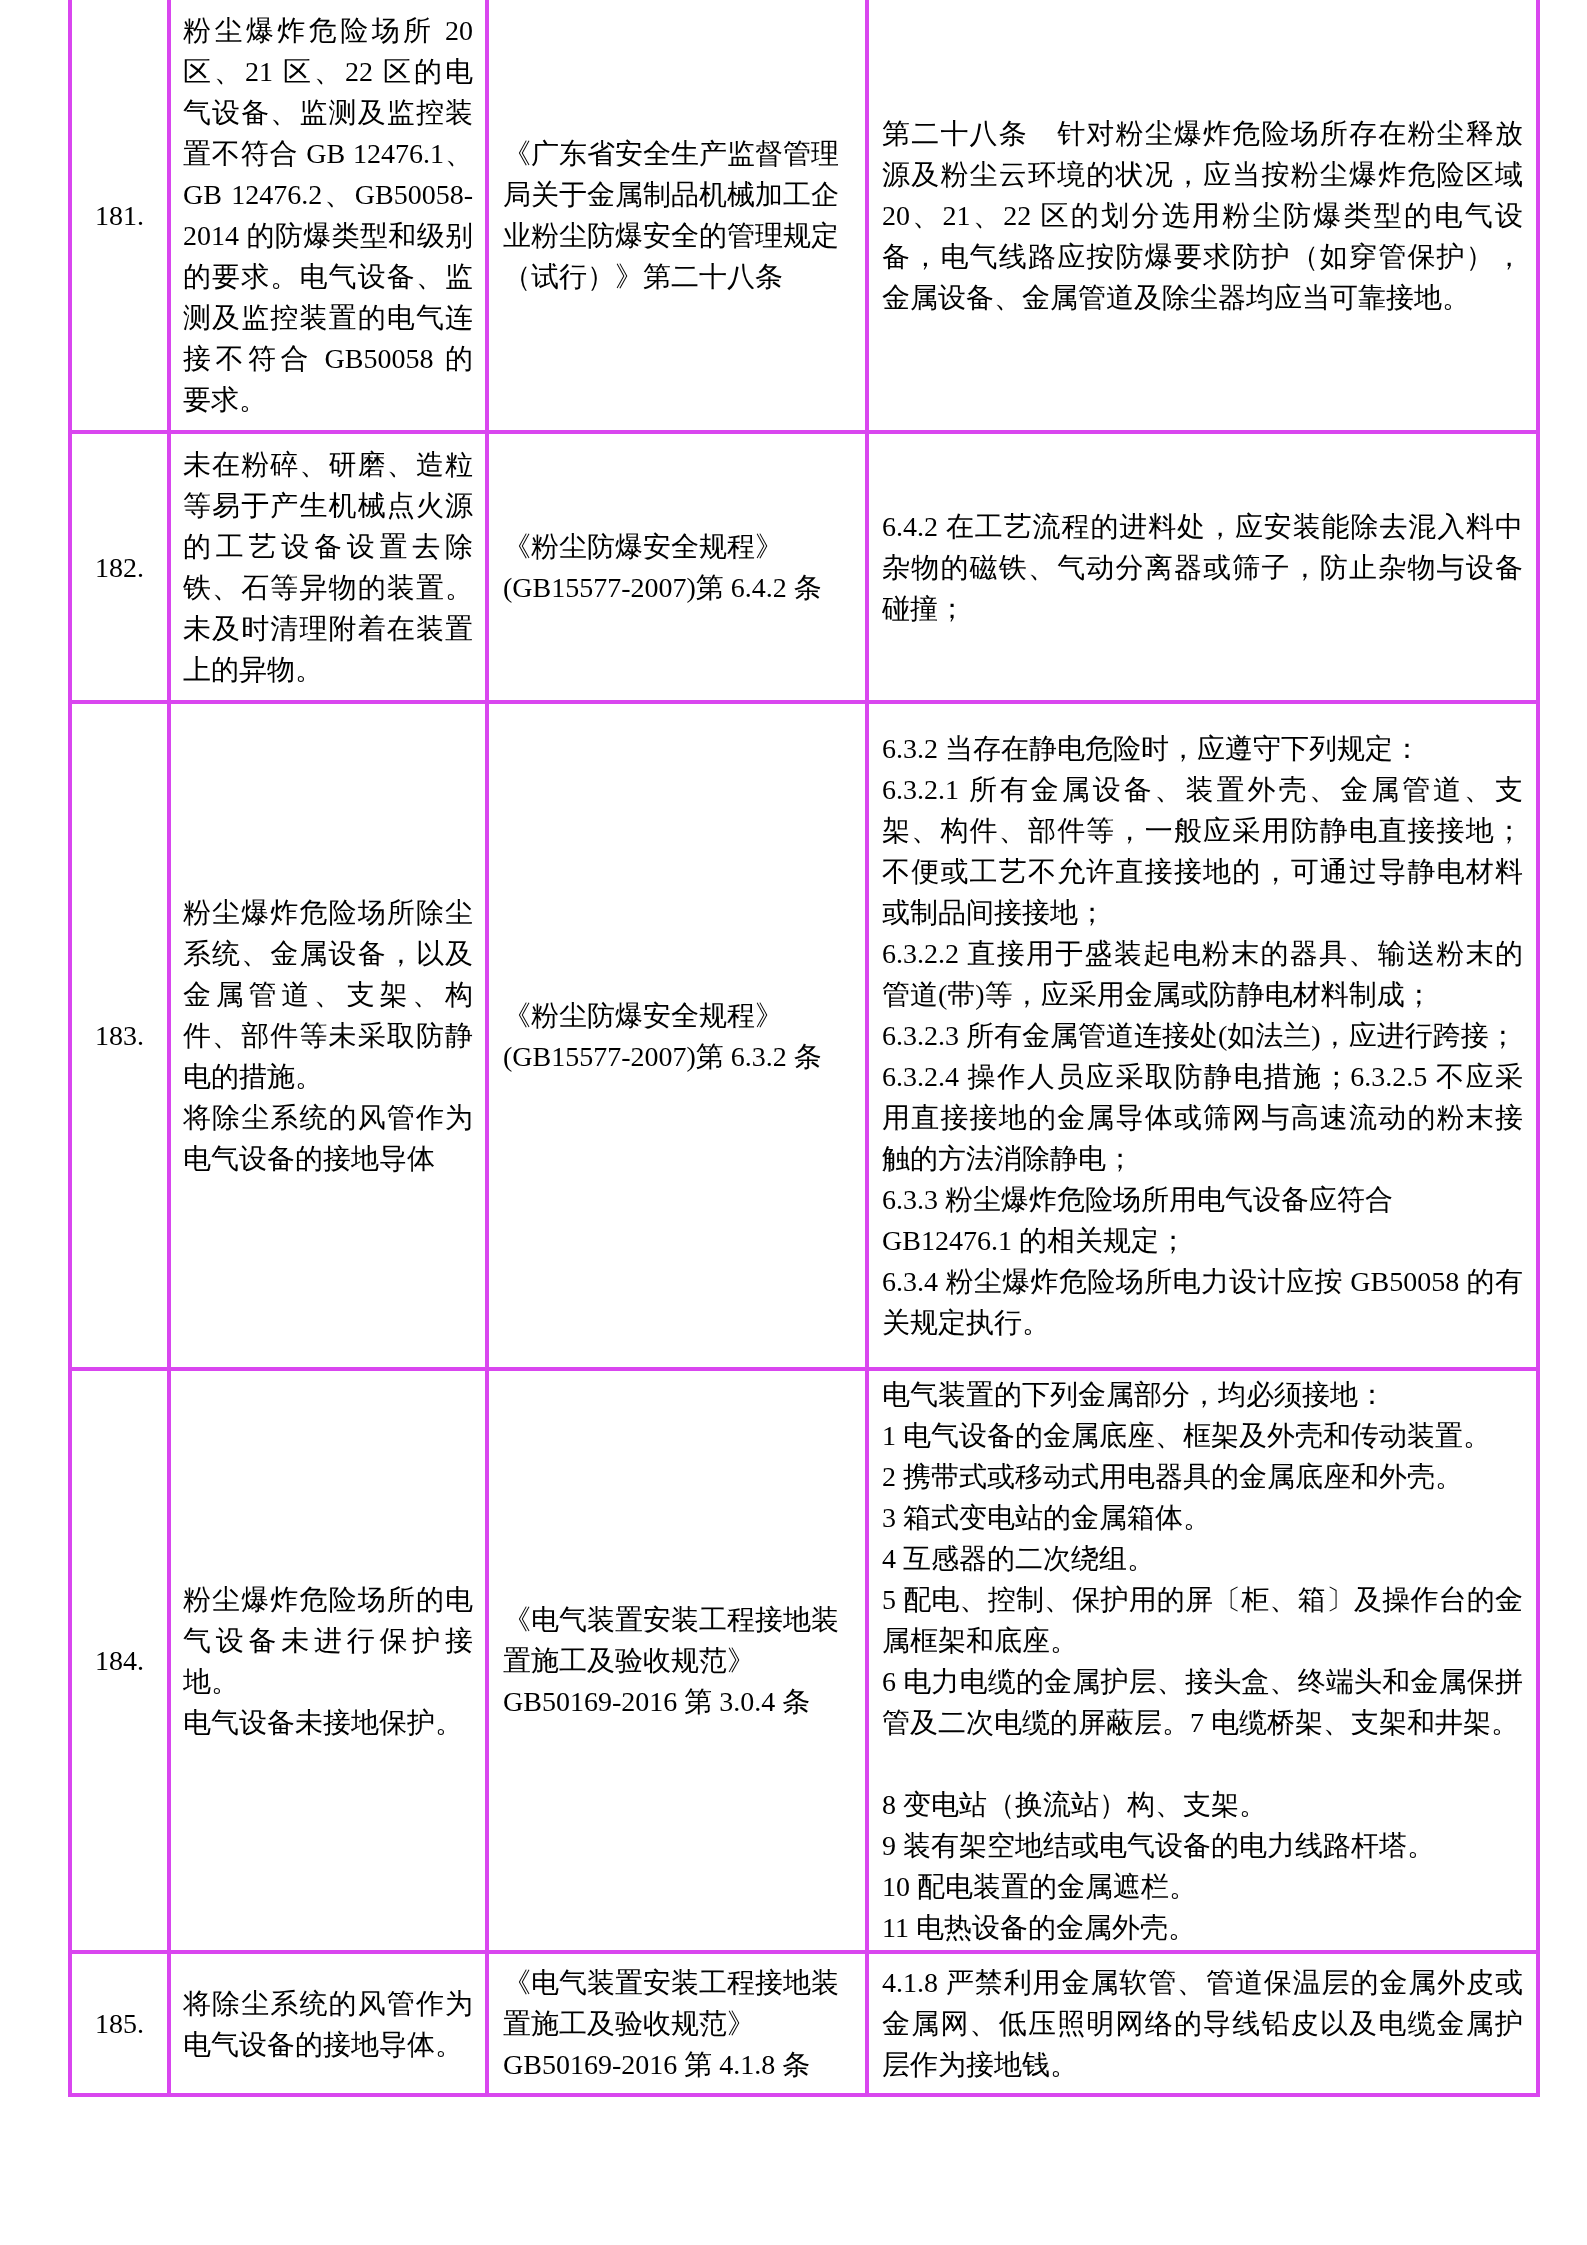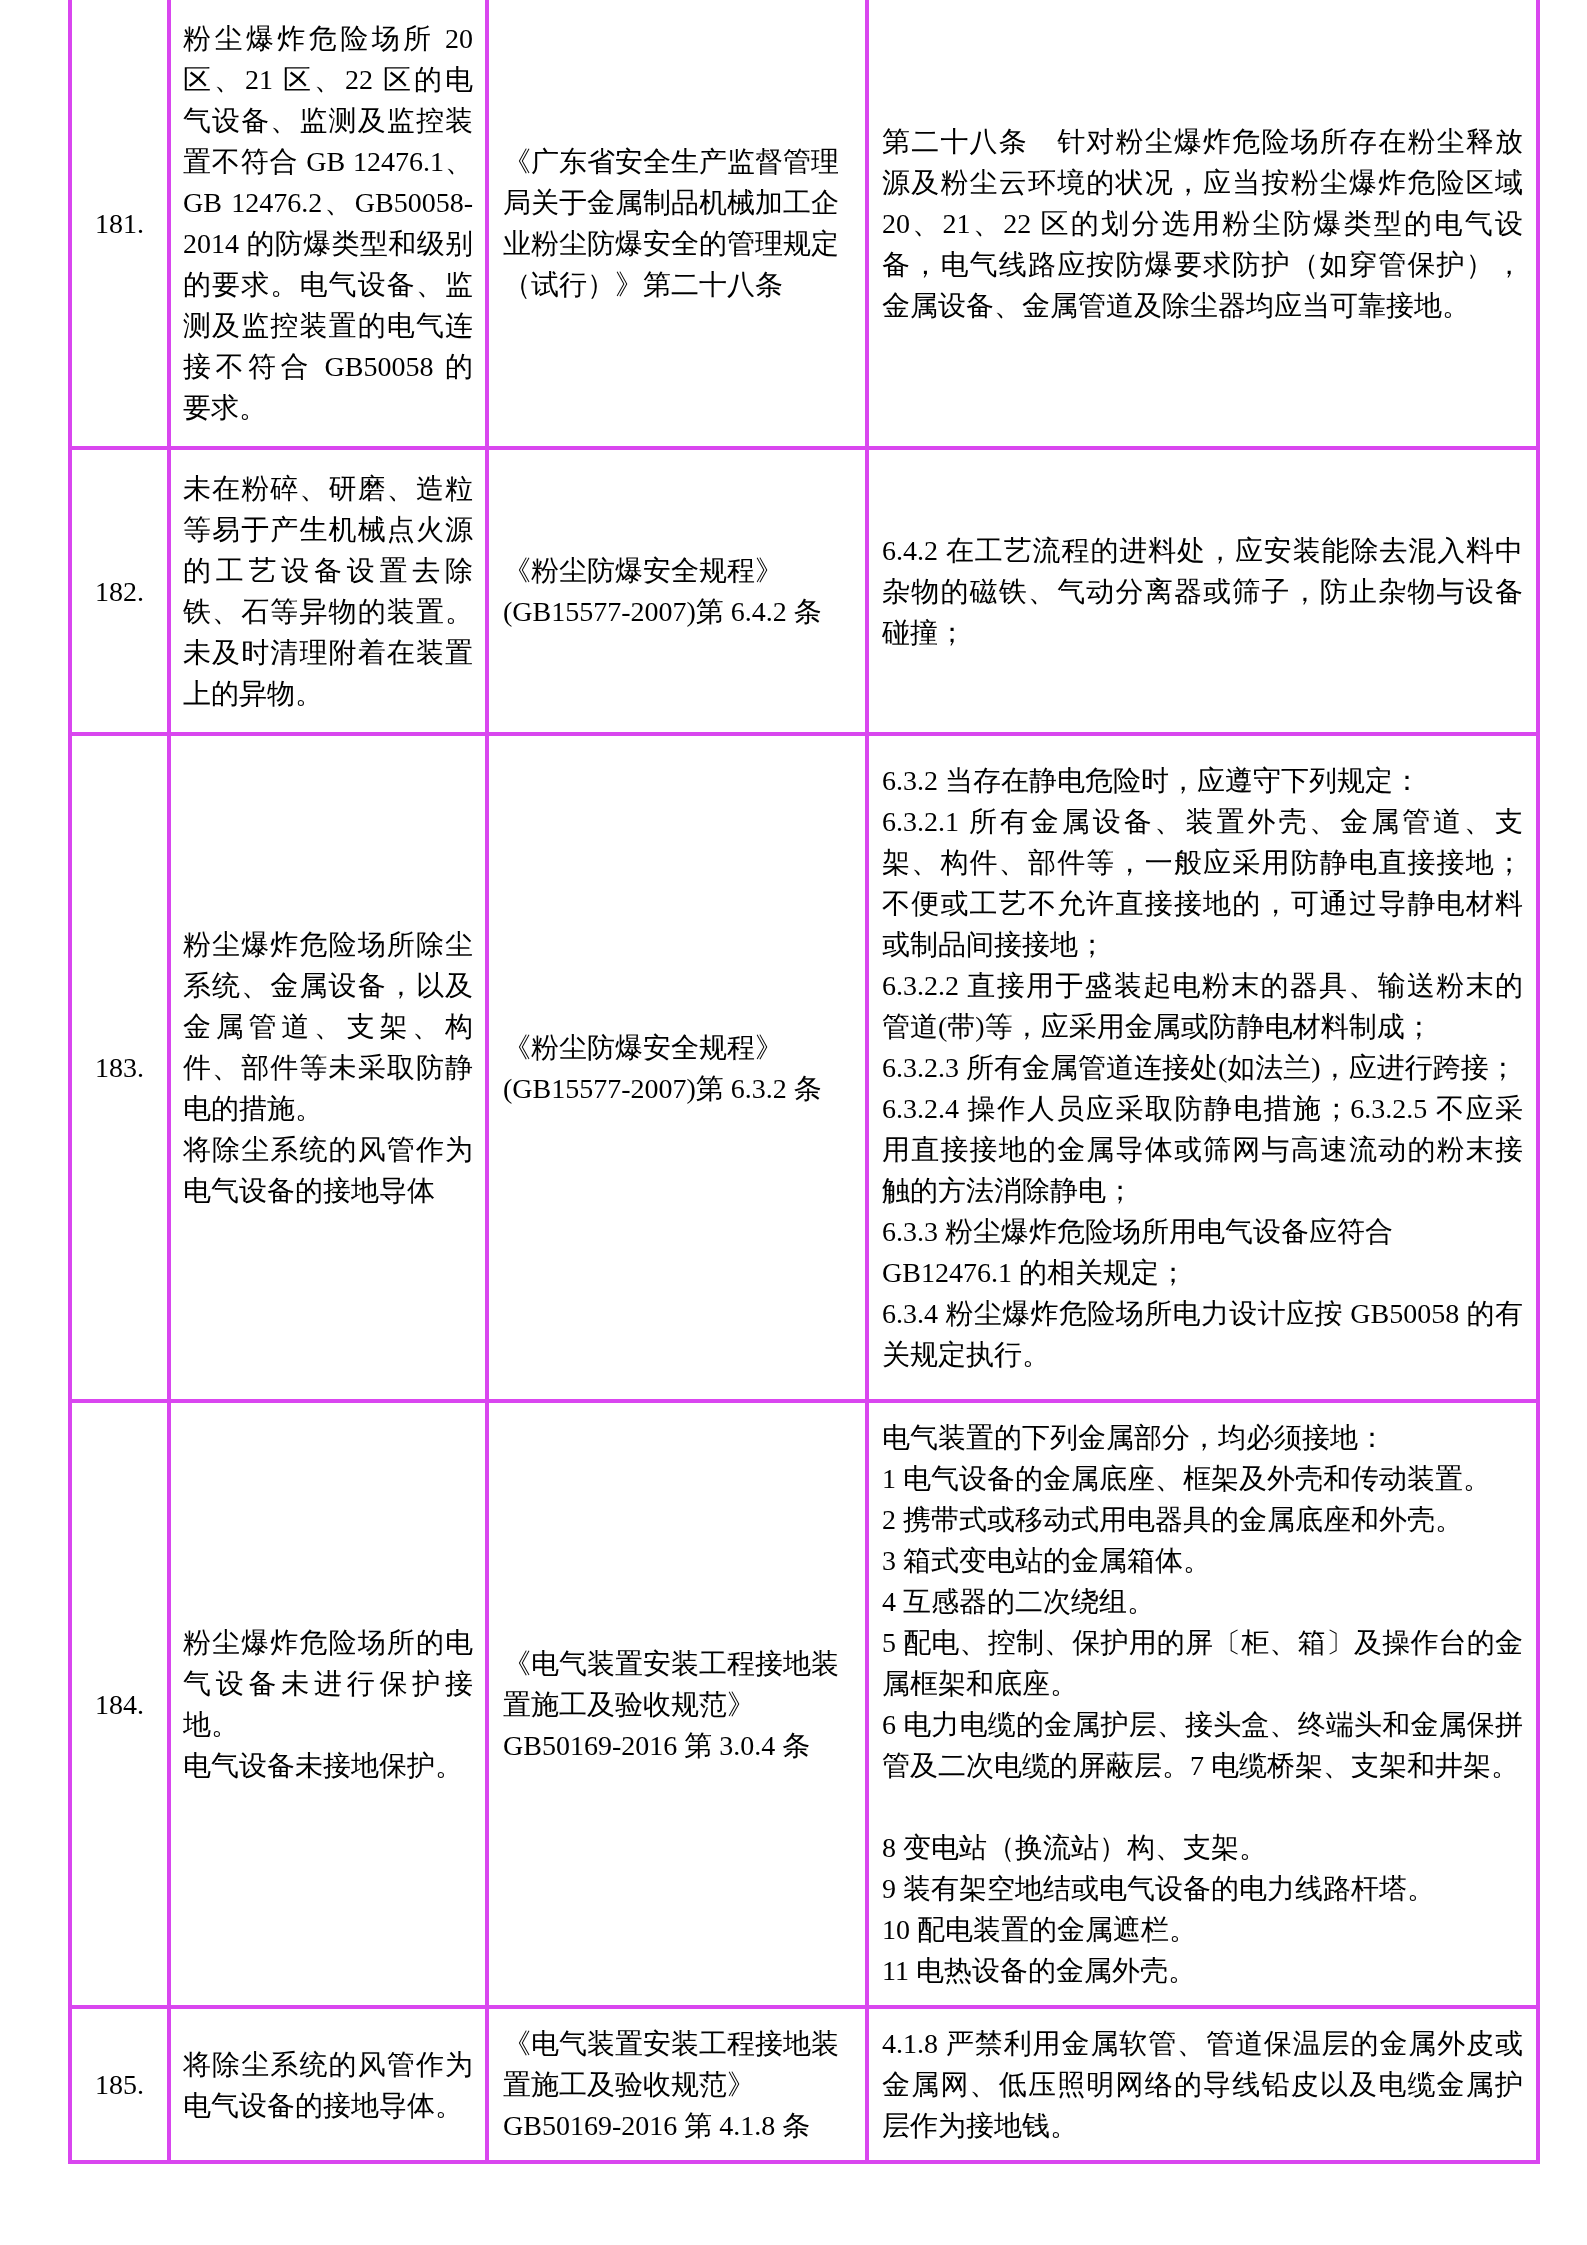--- a/index.html
+++ b/index.html
@@ -38,31 +38,31 @@
   table.doc-table tr:first-child td {
     border-top: 0;
   }
   td.col-num {
     width: 99px;
     text-align: center;
     padding: 12px 4px;
   }
   td.col-problem {
     width: 318px;
-    padding: 18px 12px;
+    padding: 10px 12px;
     text-align: justify;
   }
   td.col-basis {
     width: 380px;
     padding: 8px 14px;
     text-align: left;
   }
   td.col-reg {
     width: 671px;
-    padding: 14px 13px;
+    padding: 2px 13px;
     text-align: justify;
   }
   tr.row-181 { height: 374px; }
   tr.row-182 { height: 254px; }
   tr.row-183 { height: 667px; }
   tr.row-184 { height: 583px; }
   tr.row-185 { height: 130px; }
 </style>
 </head>
 <body>

